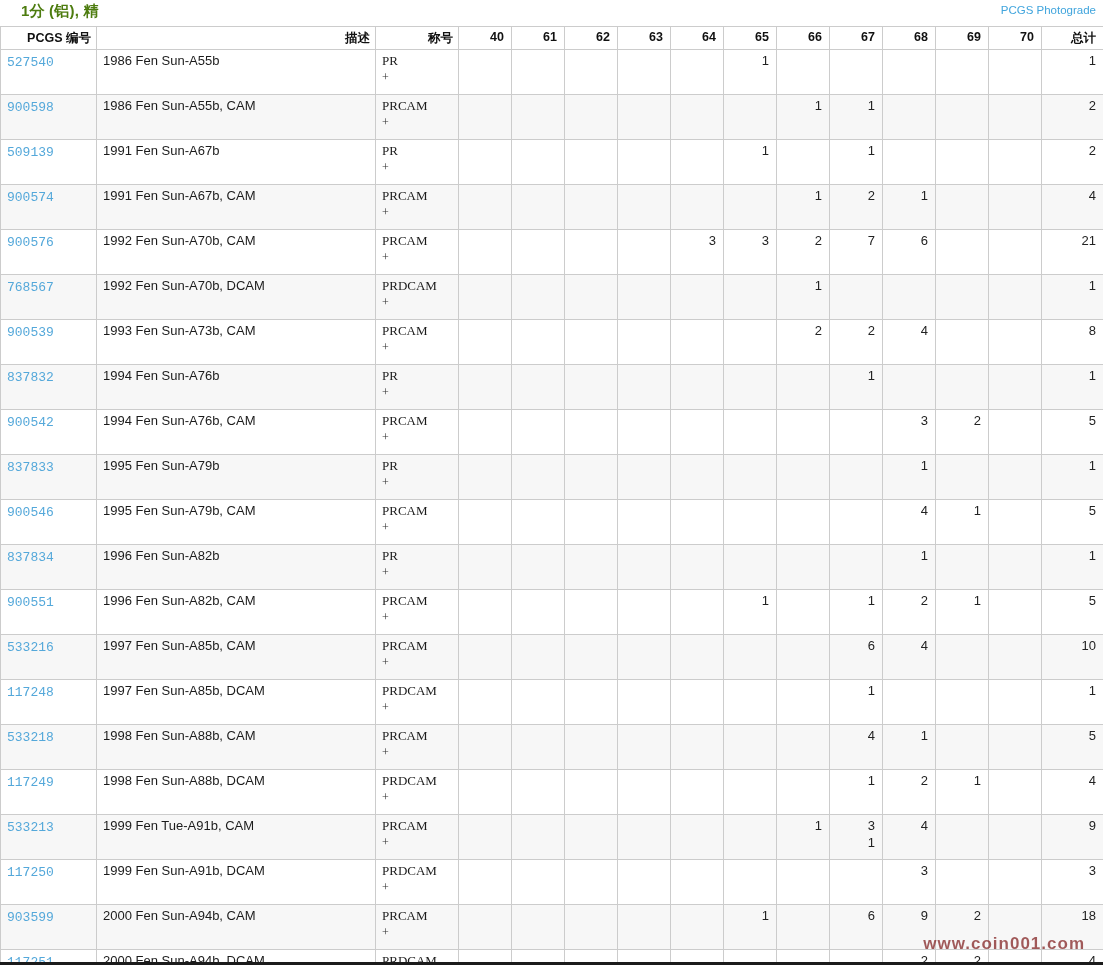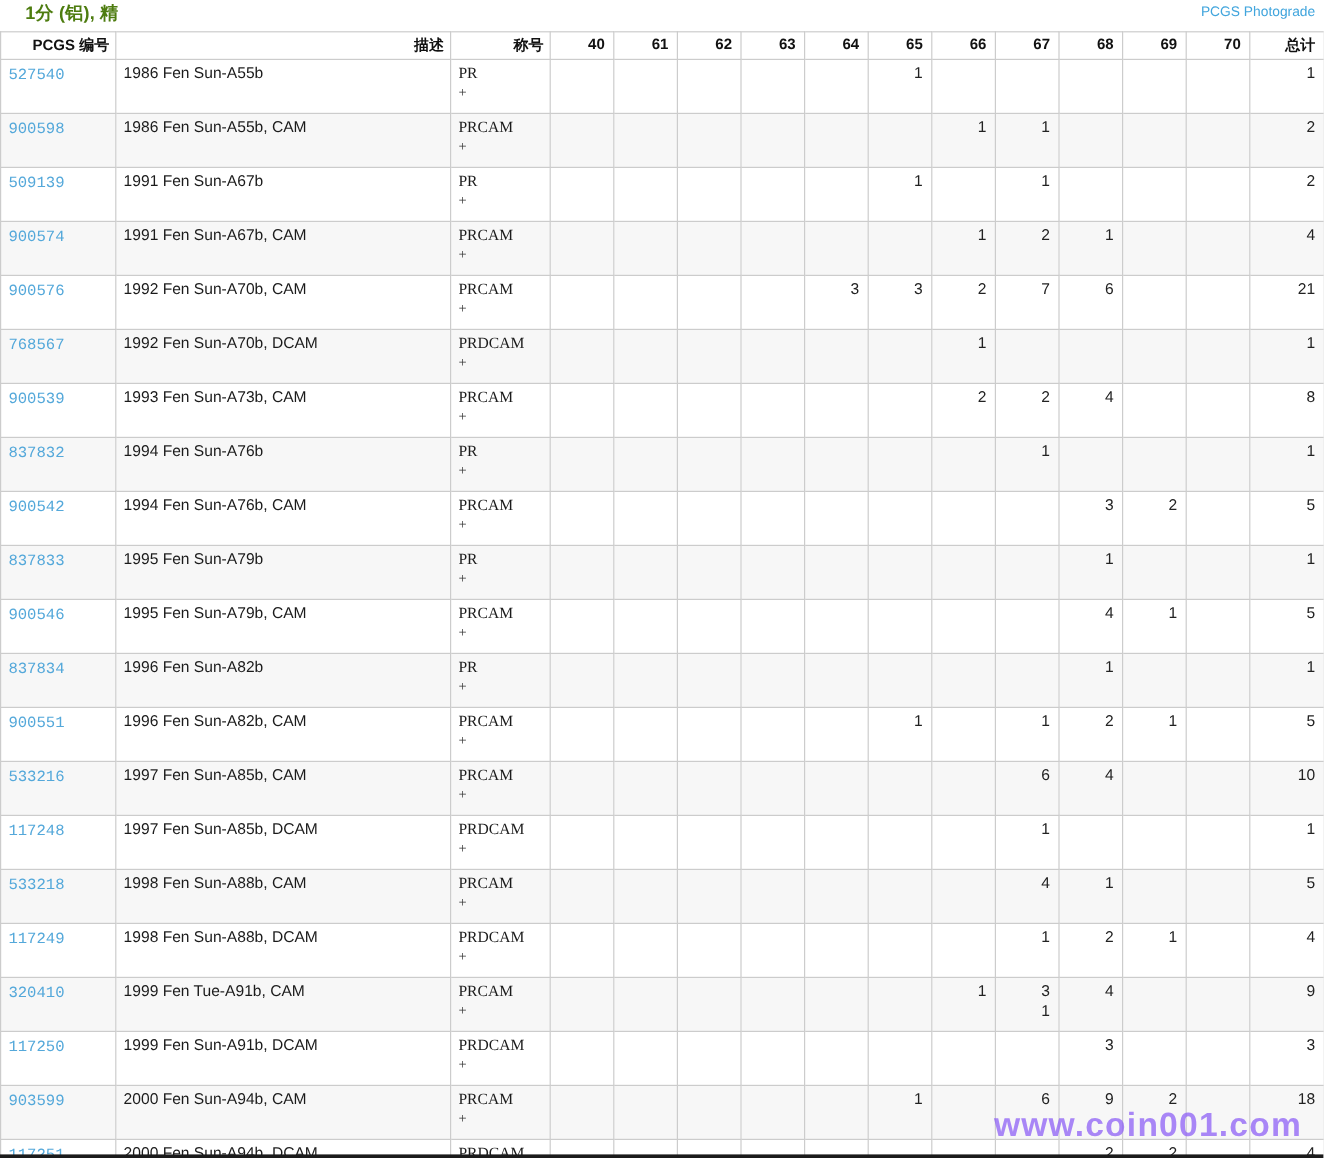--- a/index.html
+++ b/index.html
@@ -37,22 +37,22 @@
   td.desc-cell { padding:3px 5px 0 6px; font-size:13px; color:#1b1b1b; }
   td.desig-cell { padding:3px 5px 0 6px;font-family:Liberation Serif, serif; }
   .desig-main { font-size:13px; color:#1b1b1b; line-height:16px; }
   .desig-plus { font-size:12px; color:#333; line-height:17px; }
   td.num { text-align:right; }
   td.grade-cell, td.total-cell { padding:3px 7px 0 2px; font-size:13px; color:#222; }
   .v  { line-height:16px; min-height:16px; }
   .plus-v { line-height:17px; min-height:17px; }
   .watermark {
     position:absolute; right:18px; bottom:11px; z-index:5;
-    font-size:28px; font-weight:bold; letter-spacing:1px;
-    color:#8b5cf6; opacity:0.72; pointer-events:none;margin-top:40px;
+    font-size:17px; font-weight:bold; letter-spacing:1px;
+    color:#7f1d1d; opacity:0.72; pointer-events:none;margin-top:40px;
   }
   .bottom-edge {
     position:absolute; left:0; bottom:0; width:1103px; height:3px;
     background:#1b1b1b; z-index:6;
   }
 </style>
 </head>
 <body>
 
 <div class="page-header">
@@ -993,21 +993,21 @@
           <div class="v">1</div>
           <div class="plus-v"></div>
         </td>
         <td class="num grade-cell">
           <div class="v"></div>
           <div class="plus-v"></div>
         </td>
         <td class="num total-cell">4</td>
       </tr>
       <tr>
-        <td class="pcgs-cell"><a class="pcgs-link">320410</a></td>
+        <td class="pcgs-cell"><a class="pcgs-link">533213</a></td>
         <td class="desc-cell">1999 Fen Tue-A91b, CAM</td>
         <td class="desig-cell">
           <div class="desig-main">PRCAM</div>
           <div class="desig-plus">+</div>
         </td>
         <td class="num grade-cell">
           <div class="v"></div>
           <div class="plus-v"></div>
         </td>
         <td class="num grade-cell">

